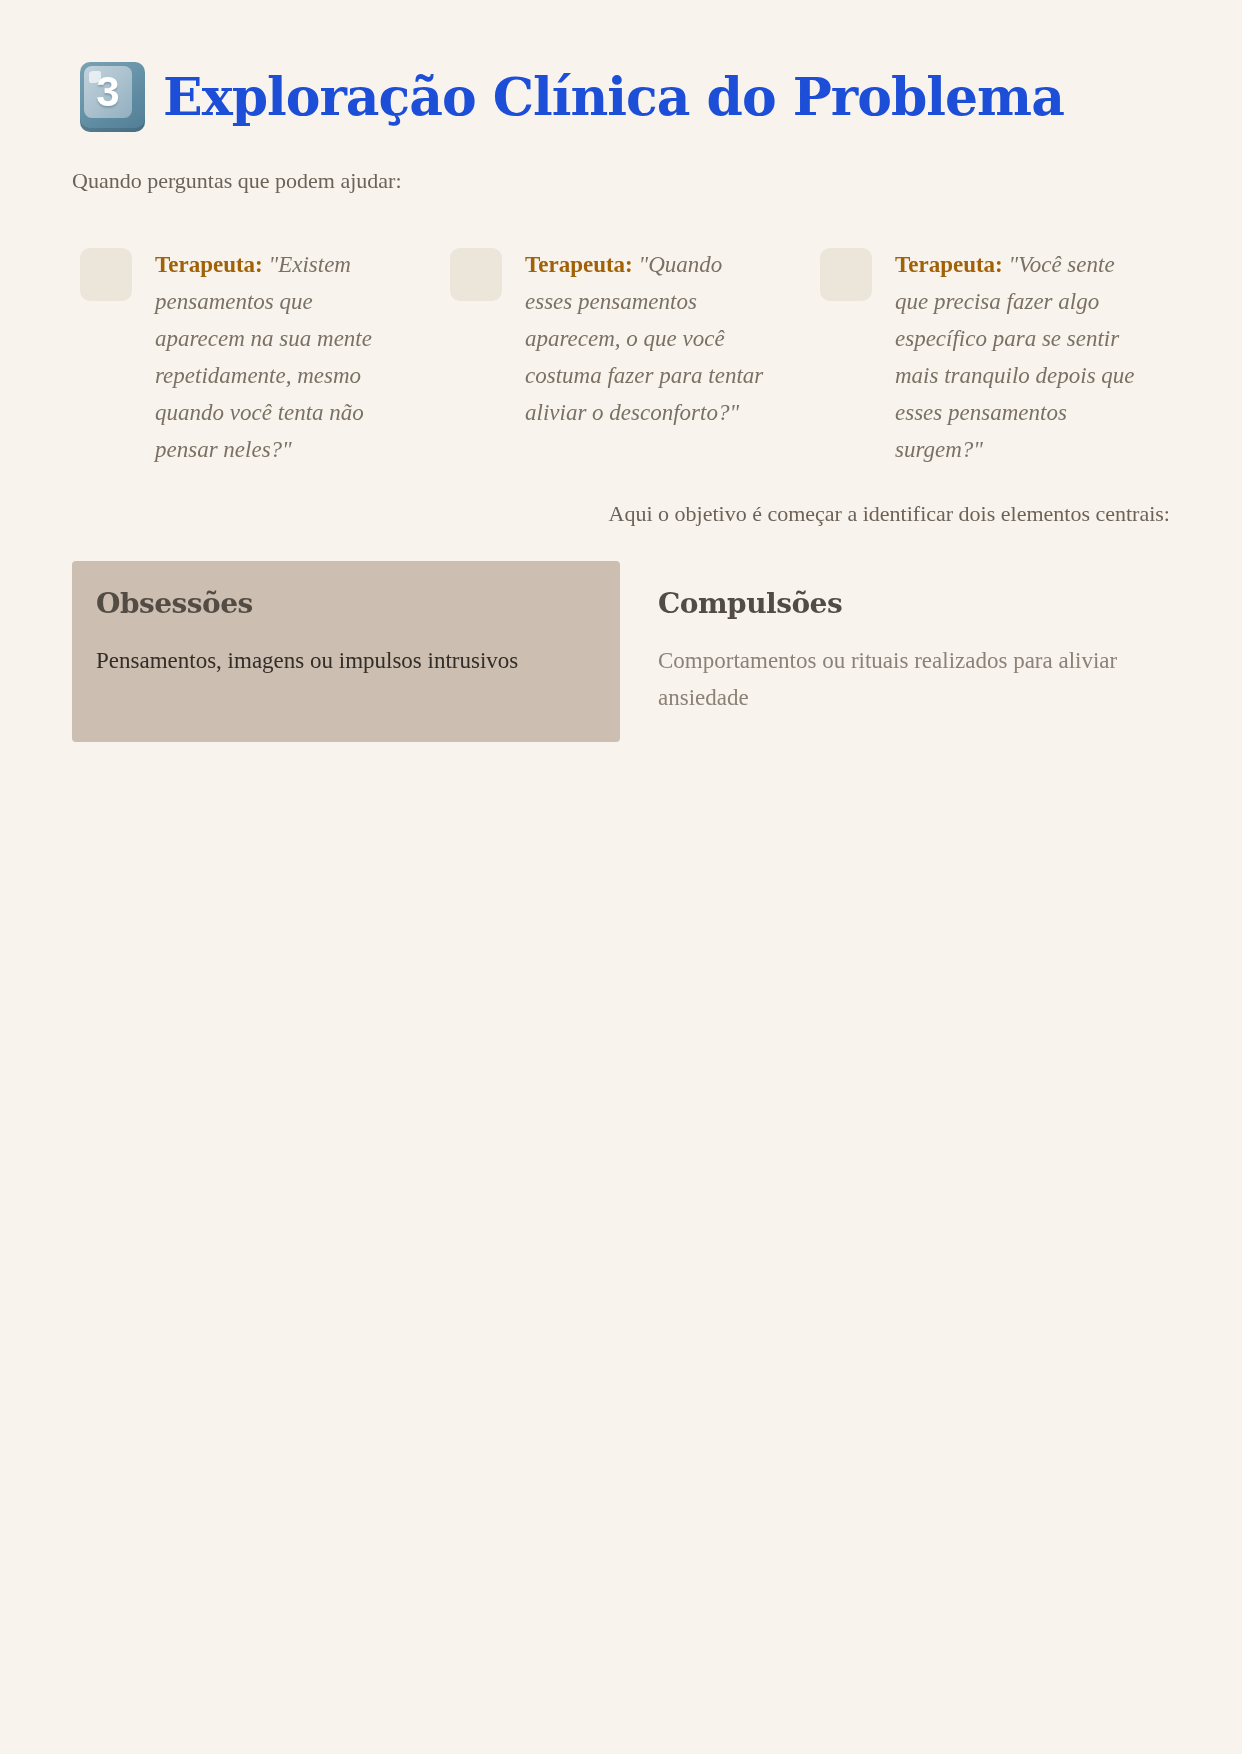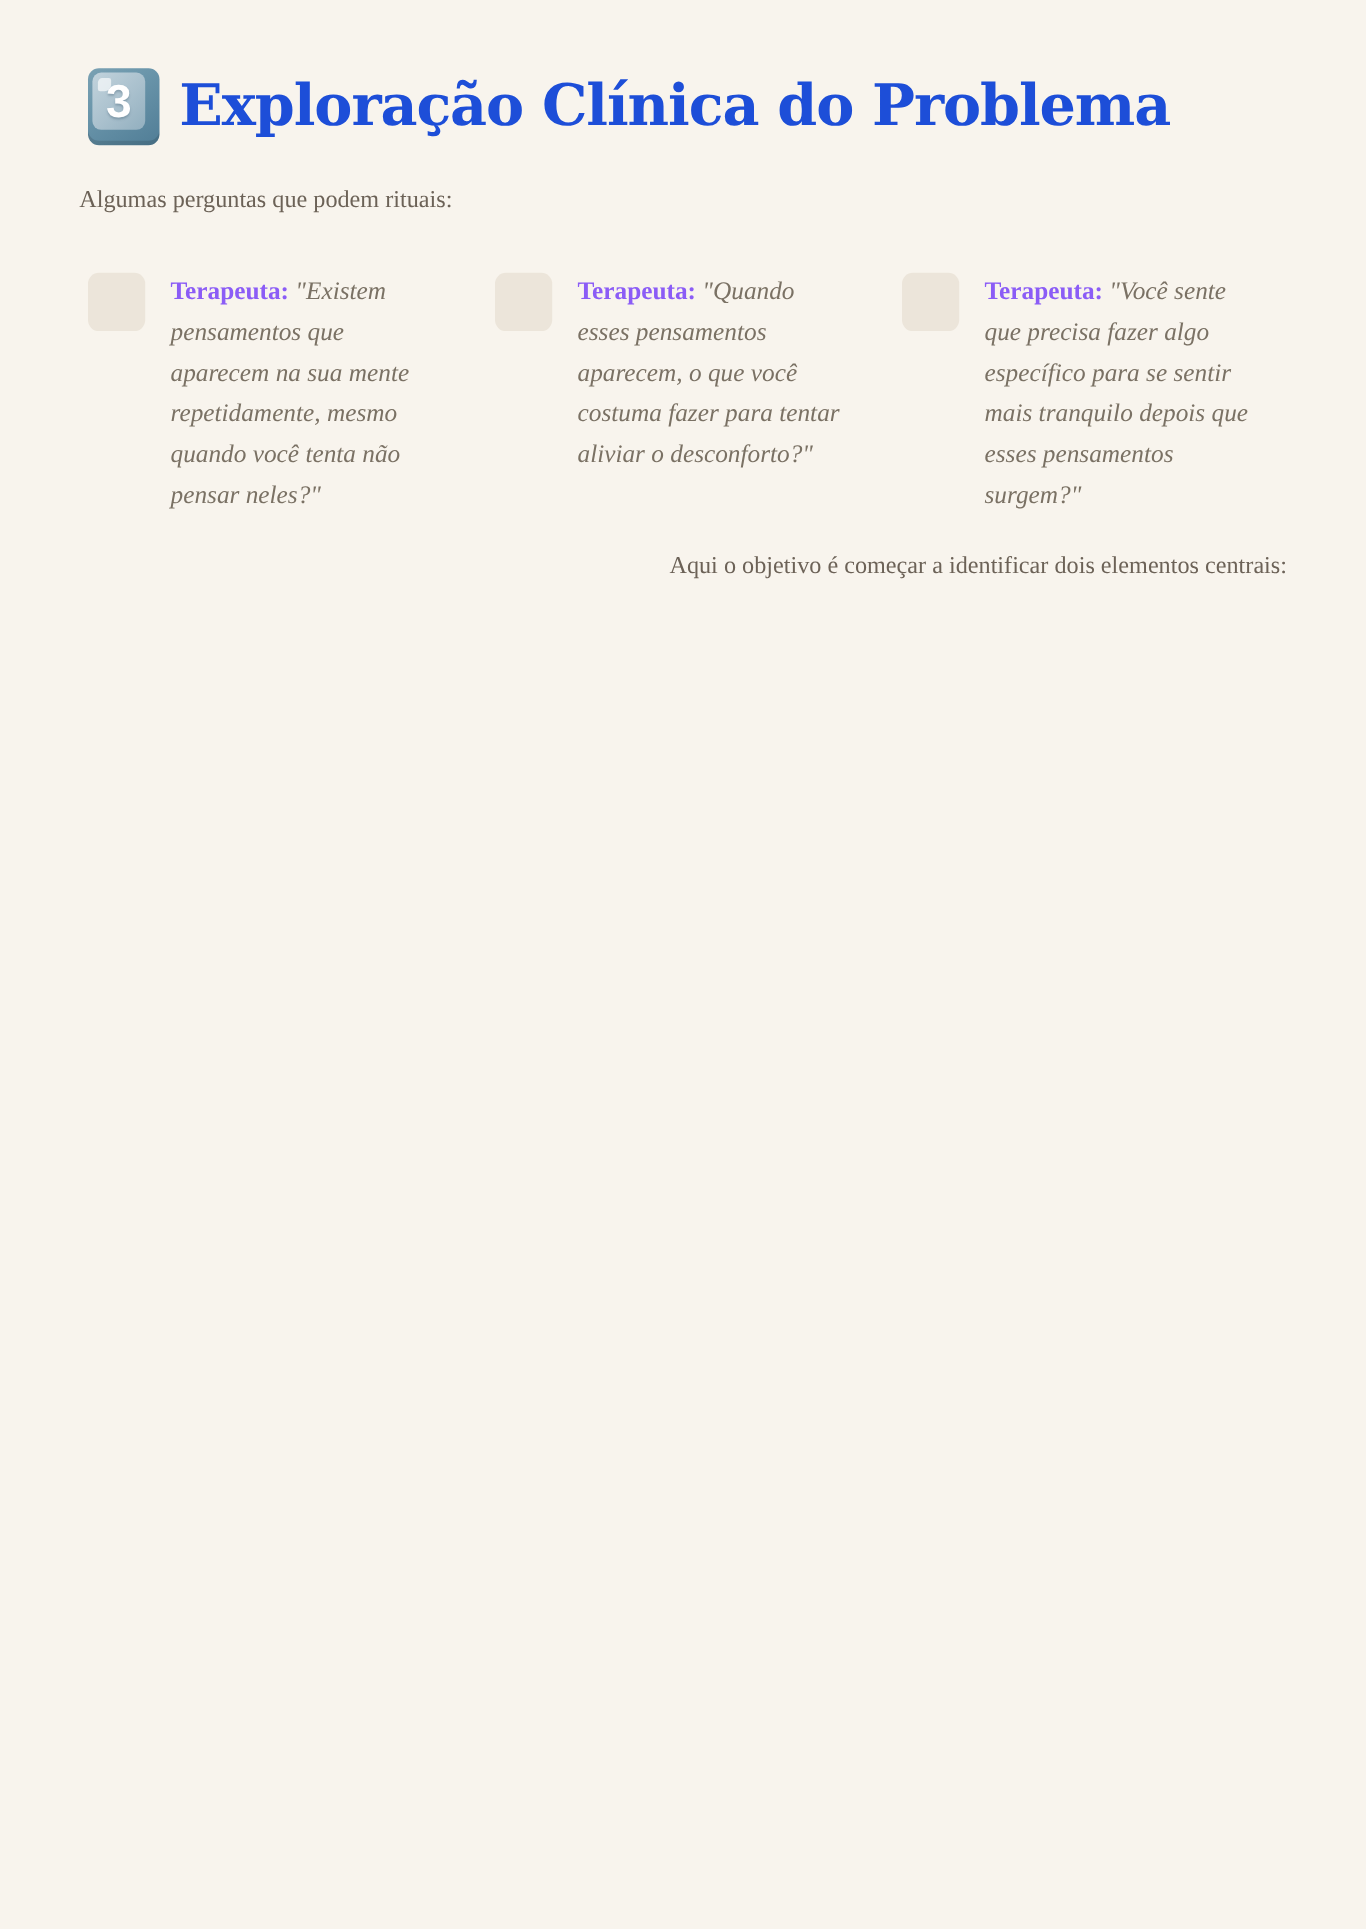--- a/index.html
+++ b/index.html
@@ -75,21 +75,21 @@
   .quote-icon{
     flex:0 0 auto;
     width:52px;height:53px;margin-top:2px;
     border-radius:10px;
     background:#ece5da;
   }
   .quote-text{
     margin:0;max-width:272px;
     font-size:23px;line-height:37px;
   }
-  .quote-text strong{color:#8b5cf6;}
+  .quote-text strong{color:#a16207;}
   .quote-text em{
     white-space:pre-line;
     font-style:italic;
     color:#7a7164;
   }
   .lead-2{
     margin:0 0 29px 0;
     font-size:22px;line-height:37px;text-align:right;
   }
   
@@ -129,21 +129,21 @@
   <header class="title-row">
     <div class="keycap">
       <div class="keycap-face">
         <span class="keycap-num">3</span>
       </div>
     </div>
     <h1 class="page-title">Exploração Clínica do Problema</h1>
   </header>
 
 
-  <p class="lead">Algumas perguntas que podem rituais:</p>
+  <p class="lead">Quando perguntas que podem ajudar:</p>
 
   <div class="quotes">
 
     <div class="quote-item">
       <div class="quote-icon"></div>
       <p class="quote-text">
         <strong>Terapeuta:</strong>
         <em>"Existem
 pensamentos que
 aparecem na sua mente
@@ -175,14 +175,27 @@
 mais tranquilo depois que
 esses pensamentos
 surgem?"</em>
       </p>
     </div>
 
   </div>
 
   <p class="lead-2">Aqui o objetivo é começar a identificar dois elementos centrais:</p>
 
+  <div class="panels">
+
+    <div class="panel panel-filled">
+      <h2>Obsessões</h2>
+      <p>Pensamentos, imagens ou impulsos intrusivos</p>
+    </div>
+
+    <div class="panel panel-plain">
+      <h2>Compulsões</h2>
+      <p>Comportamentos ou rituais realizados para aliviar ansiedade</p>
+    </div>
+
+  </div>
 
 </div>
 
 </body></html>

